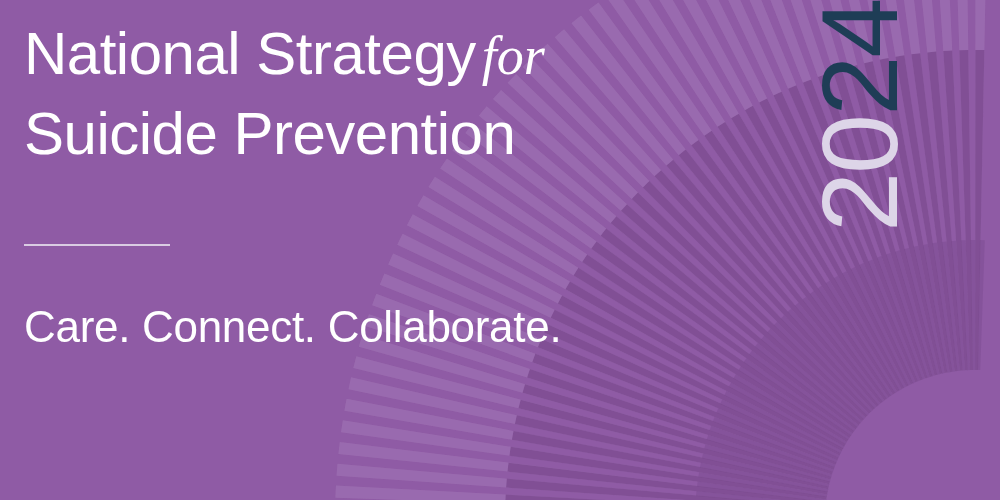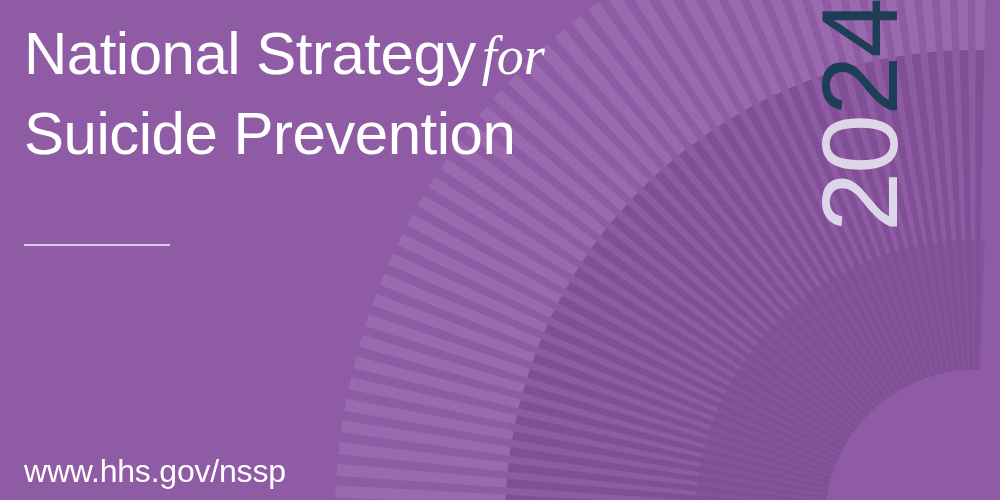--- a/index.html
+++ b/index.html
@@ -319,21 +319,21 @@
     </svg>
 
   <div id="content">
 
     <div class="headline" id="headline-line-2">Suicide Prevention</div>
 
     <div class="headline" id="headline-line-1"><span>National Strategy</span><span class="word-for">for</span></div>
 
     <div id="divider"></div>
 
-
-    <a id="url" href="#">www.hhs.gov/nssp</a>
+    <div id="tagline">Care. Connect. Collaborate.</div>
+
 
     <div id="year-block">
       <div class="year-rot"><span id="year-second">20</span><span id="year-first">24</span></div>
     </div>
 
   </div>
 </div>
 
 </body></html>

